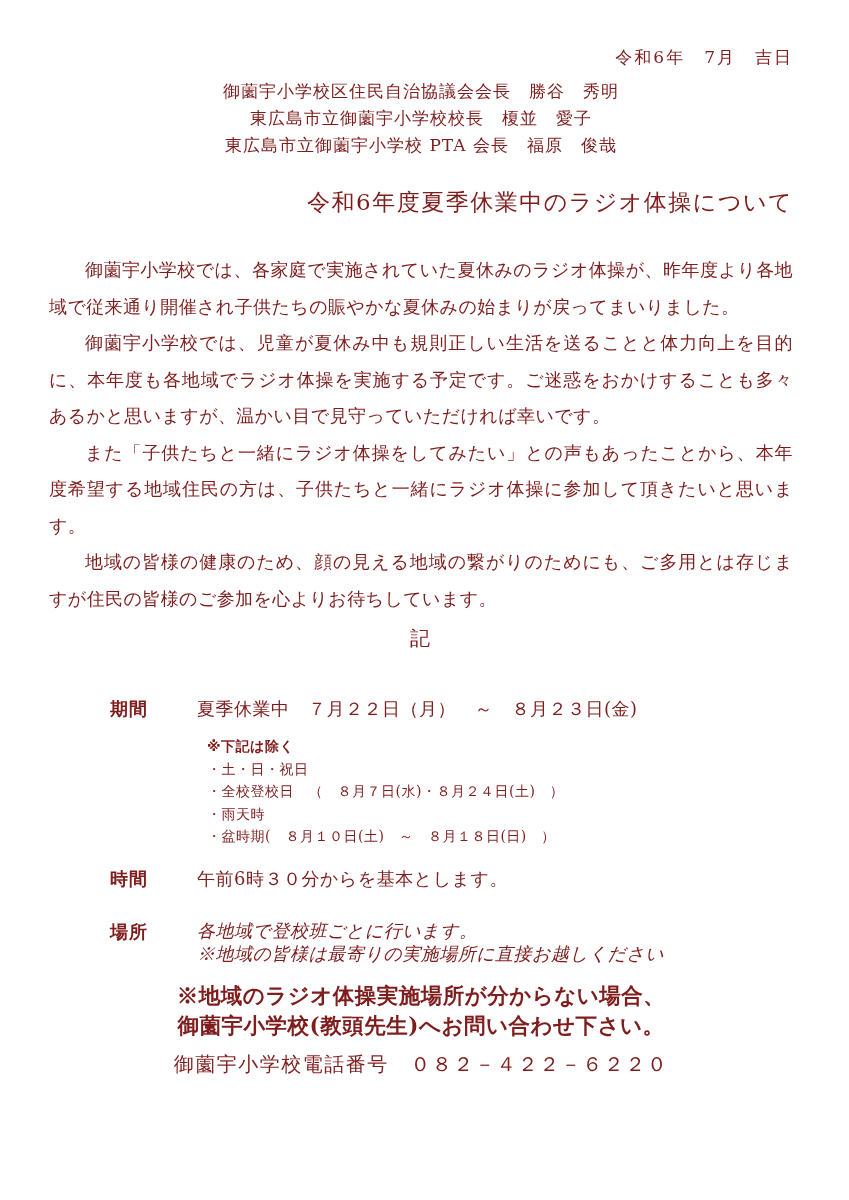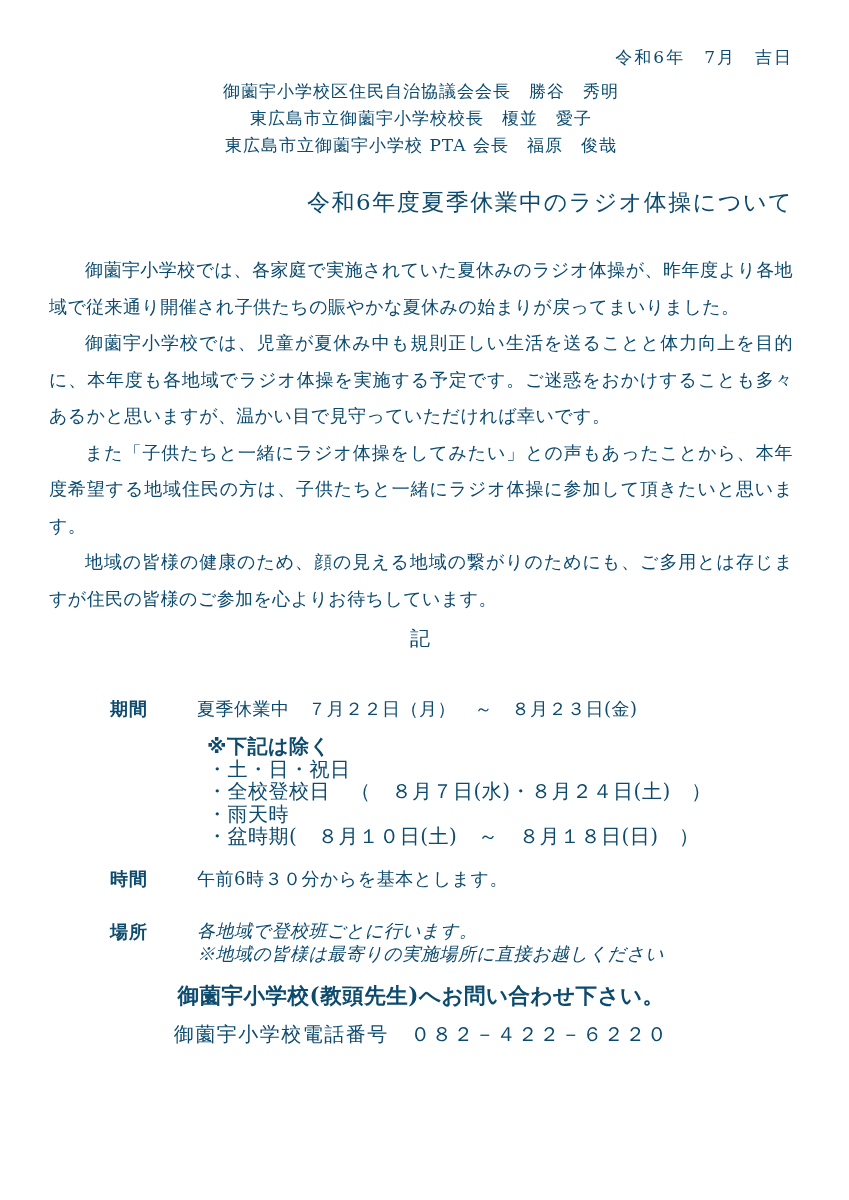--- a/index.html
+++ b/index.html
@@ -7,21 +7,21 @@
     padding: 0;
     background: #ffffff;
   }
   .page {
     position: relative;
     width: 836px;
     height: 1200px;
     box-sizing: border-box;
     padding: 46px 43px 14px 49px;
     background: #ffffff;
-    color: #0c4a6e;
+    color: #7f1d1d;
     font-family: "DejaVu Serif", "Liberation Serif", serif;
     overflow: hidden;
   }
   .date-line {
     text-align: right;
     font-size: 17px;
     letter-spacing: 2px;
     line-height: 22px;
   }
   .addressee-line {
@@ -78,21 +78,21 @@
     font-weight: 700;
     font-size: 18px;
     letter-spacing: 1px;
   }
   .detail-content {
     letter-spacing: 0.5px;
   }
   .exclusions {
     margin-left: 158px;
     margin-top: 14px;
-    font-size: 20px;
+    font-size: 14px;
     line-height: 22.5px;
     letter-spacing: 0.5px;
   }
   .exclusions-heading {
     font-family: "DejaVu Sans", "Liberation Sans", sans-serif;
     font-weight: 700;
   }
   .row-time { margin-top: 18px; }
   .row-place { margin-top: 28px; }
   .place-lines div { line-height: 23px; font-style: italic; }
@@ -160,18 +160,19 @@
       <div class="detail-label">場所</div>
       <div class="detail-content place-lines">
         <div>各地域で登校班ごとに行います。</div>
         <div>※地域の皆様は最寄りの実施場所に直接お越しください</div>
       </div>
     </div>
 
   </div>
 
   <div class="notice">
+    <div>※地域のラジオ体操実施場所が分からない場合、</div>
     <div>御薗宇小学校(教頭先生)へお問い合わせ下さい。</div>
   </div>
 
   <div class="phone-line">御薗宇小学校電話番号　０８２－４２２－６２２０</div>
 
 </div>
 
 </body></html>

